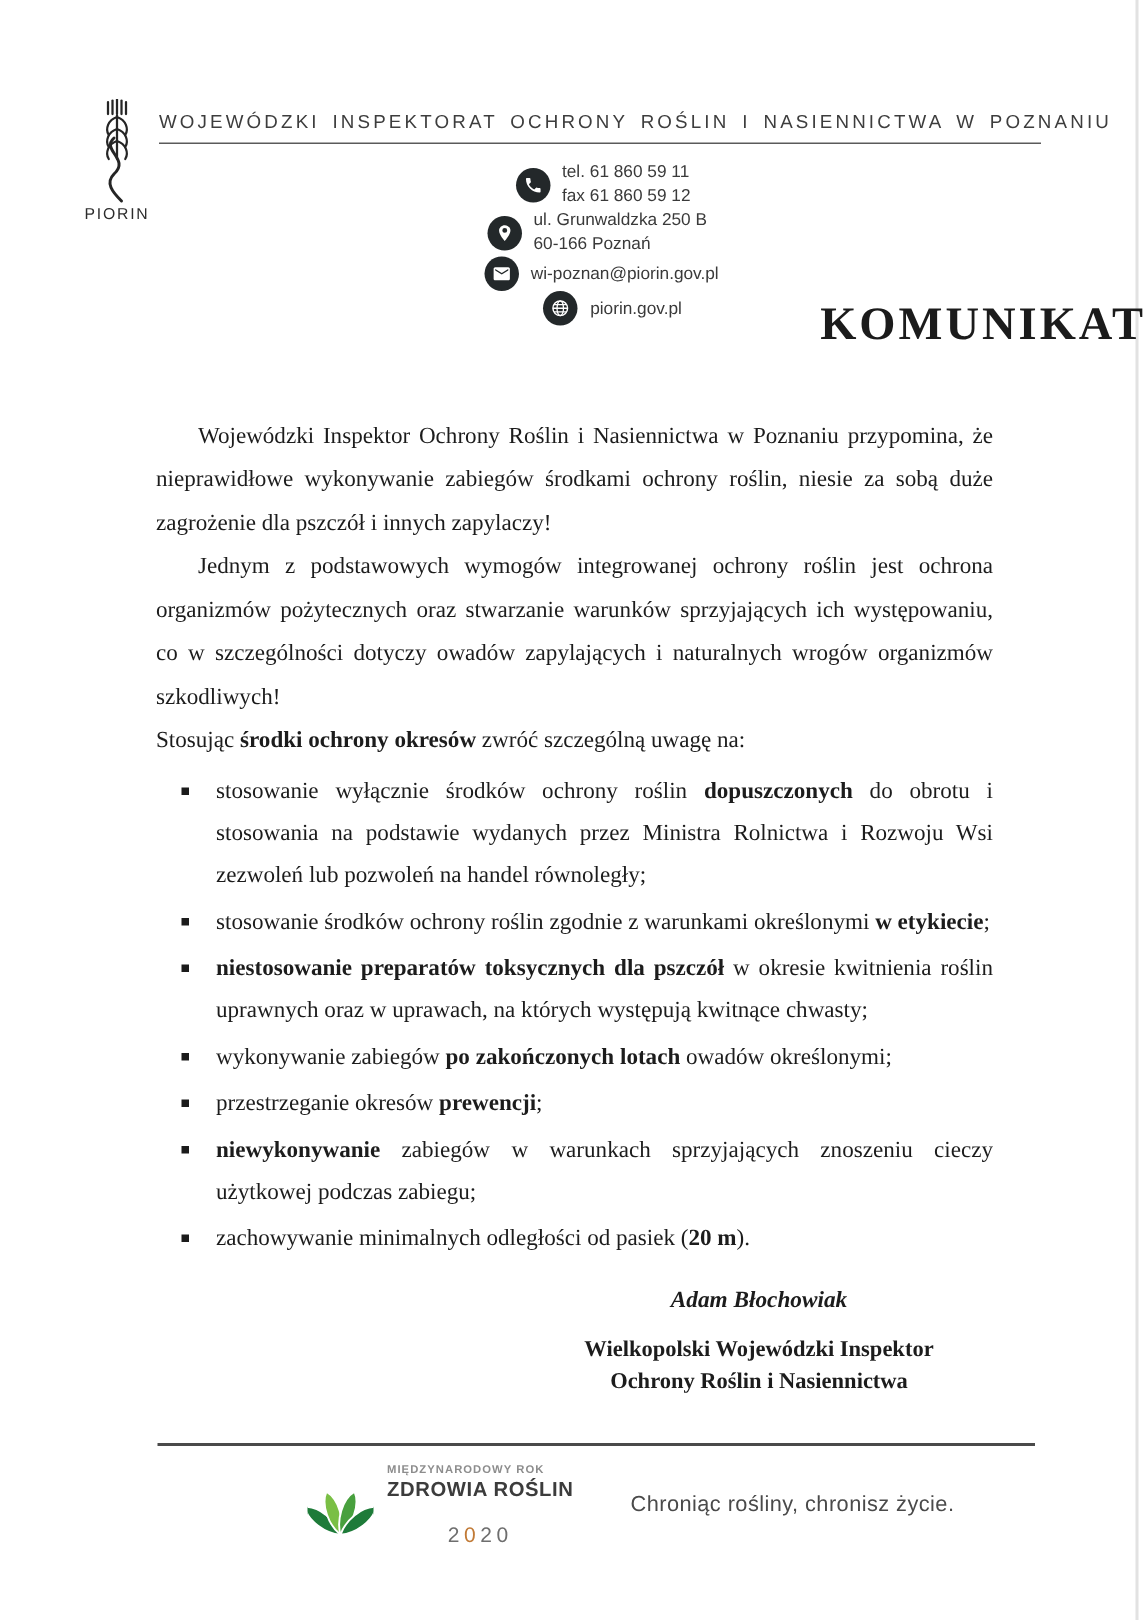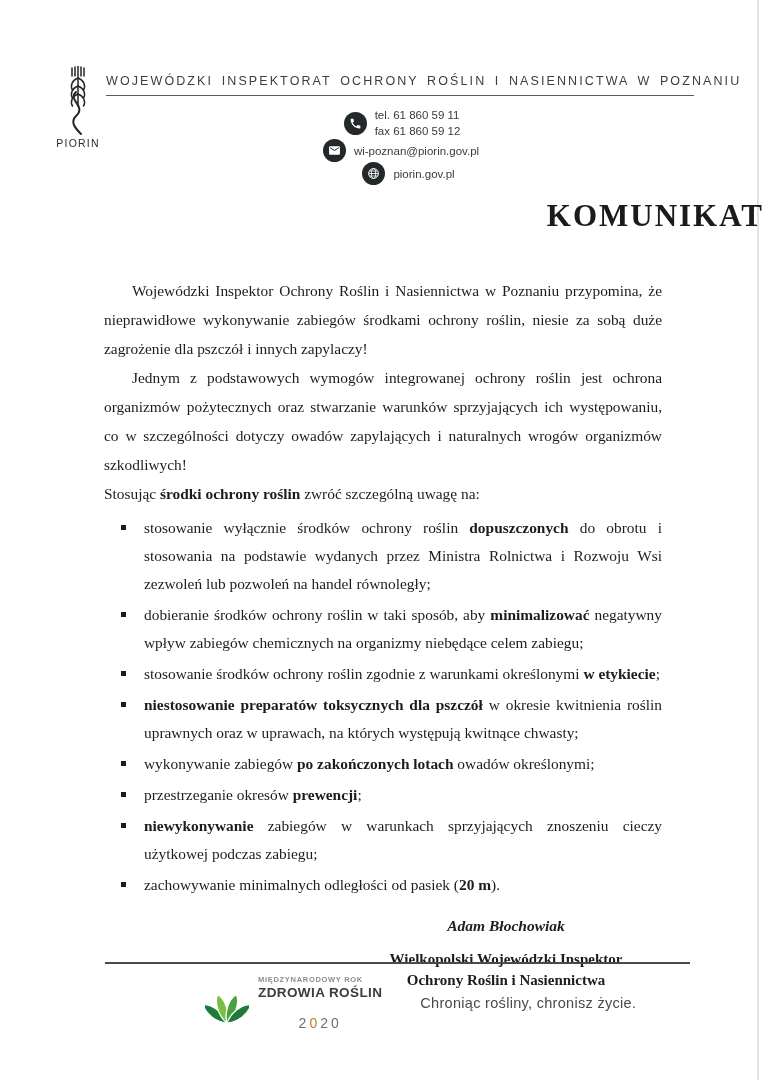--- a/index.html
+++ b/index.html
@@ -120,20 +120,31 @@
             <span class="disc">
               <svg viewBox="0 0 24 24">
                 <path fill="#fff" d="M6.62 10.79c1.44 2.83 3.76 5.14 6.59 6.59l2.2-2.2c.27-.27.67-.36 1.02-.24 1.12.37 2.33.57 3.57.57.55 0 1 .45 1 1V20c0 .55-.45 1-1 1-9.39 0-17-7.61-17-17 0-.55.45-1 1-1h3.5c.55 0 1 .45 1 1 0 1.25.2 2.45.57 3.57.11.35.03.74-.25 1.02l-2.2 2.2z"></path>
               </svg>
             </span>
             <span class="contact-lines">
               <div>tel. 61 860 59 11</div>
               <div>fax 61 860 59 12</div>
             </span>
           </div>
+          <div class="contact c1">
+            <span class="disc">
+              <svg viewBox="0 0 24 24">
+                <path fill="#fff" fill-rule="evenodd" d="M12 2C8.13 2 5 5.13 5 8.5c0 5.25 7 13 7 13s7-7.75 7-13C19 5.13 15.87 2 12 2zm0 9.5a3 3 0 1 1 0-6 3 3 0 0 1 0 6z"></path>
+              </svg>
+            </span>
+            <span class="contact-lines">
+              <div>ul. Grunwaldzka 250 B</div>
+              <div>60-166 Poznań</div>
+            </span>
+          </div>
           <div class="contact c2">
             <span class="disc">
               <svg viewBox="0 0 24 24">
                 <path fill="#fff" d="M20 4H4c-1.1 0-2 .9-2 2v12c0 1.1.9 2 2 2h16c1.1 0 2-.9 2-2V6c0-1.1-.9-2-2-2zm0 4l-8 5-8-5V6l8 5 8-5v2z"></path>
               </svg>
             </span>
             <span class="contact-lines">
               <div>wi-poznan@piorin.gov.pl</div>
             </span>
           </div>
@@ -154,24 +165,23 @@
         </div>
     </div>
   </header>
 
   <h1 class="doc-title">KOMUNIKAT</h1>
 
   <main class="letter-body" id="letter-body">
 
     <p class="para indent"><span>Wojewódzki Inspektor Ochrony Roślin i Nasiennictwa w Poznaniu przypomina, że nieprawidłowe wykonywanie zabiegów środkami ochrony roślin, niesie za sobą duże zagrożenie dla pszczół i innych zapylaczy!</span></p>
       <p class="para indent"><span>Jednym z podstawowych wymogów integrowanej ochrony roślin jest ochrona organizmów pożytecznych oraz stwarzanie warunków sprzyjających ich występowaniu, co w szczególności dotyczy owadów zapylających i naturalnych wrogów organizmów szkodliwych!</span></p>
-      <p class="para"><span>Stosując </span><span class="b">środki ochrony roślin</span><span> zwróć szczególną uwagę na:</span></p>
+      <p class="para"><span>Stosując </span><span class="b">środki ochrony okresów</span><span> zwróć szczególną uwagę na:</span></p>
       <ul class="bullets">
         <li><span class="bullet-marker"></span><span>stosowanie wyłącznie środków ochrony roślin </span><span class="b">dopuszczonych</span><span> do obrotu i stosowania na podstawie wydanych przez Ministra Rolnictwa i Rozwoju Wsi zezwoleń lub pozwoleń na handel równoległy;</span></li>
-        <li><span class="bullet-marker"></span><span>dobieranie środków ochrony roślin w taki sposób, aby </span><span class="b">minimalizować</span><span> negatywny wpływ zabiegów chemicznych na organizmy niebędące celem zabiegu;</span></li>
         <li><span class="bullet-marker"></span><span>stosowanie środków ochrony roślin zgodnie z warunkami określonymi </span><span class="b">w etykiecie</span><span>;</span></li>
         <li><span class="bullet-marker"></span><span class="b">niestosowanie preparatów toksycznych dla pszczół</span><span> w okresie kwitnienia roślin uprawnych oraz w uprawach, na których występują kwitnące chwasty;</span></li>
         <li><span class="bullet-marker"></span><span>wykonywanie zabiegów </span><span class="b">po zakończonych lotach</span><span> owadów określonymi;</span></li>
         <li><span class="bullet-marker"></span><span>przestrzeganie okresów </span><span class="b">prewencji</span><span>;</span></li>
         <li><span class="bullet-marker"></span><span class="b">niewykonywanie</span><span> zabiegów w warunkach sprzyjających znoszeniu cieczy użytkowej podczas zabiegu;</span></li>
         <li><span class="bullet-marker"></span><span>zachowywanie minimalnych odległości od pasiek (</span><span class="b">20 m</span><span>).</span></li>
       </ul>
       <div class="signature">
       <div class="sig-name">Adam Błochowiak</div>
       <div class="sig-titles" id="sig-titles">

